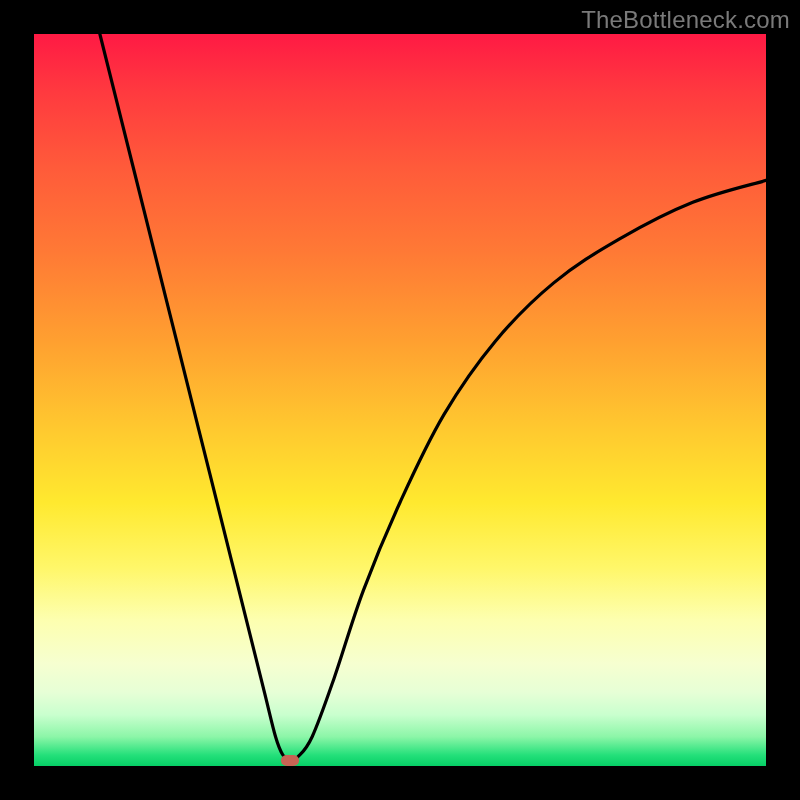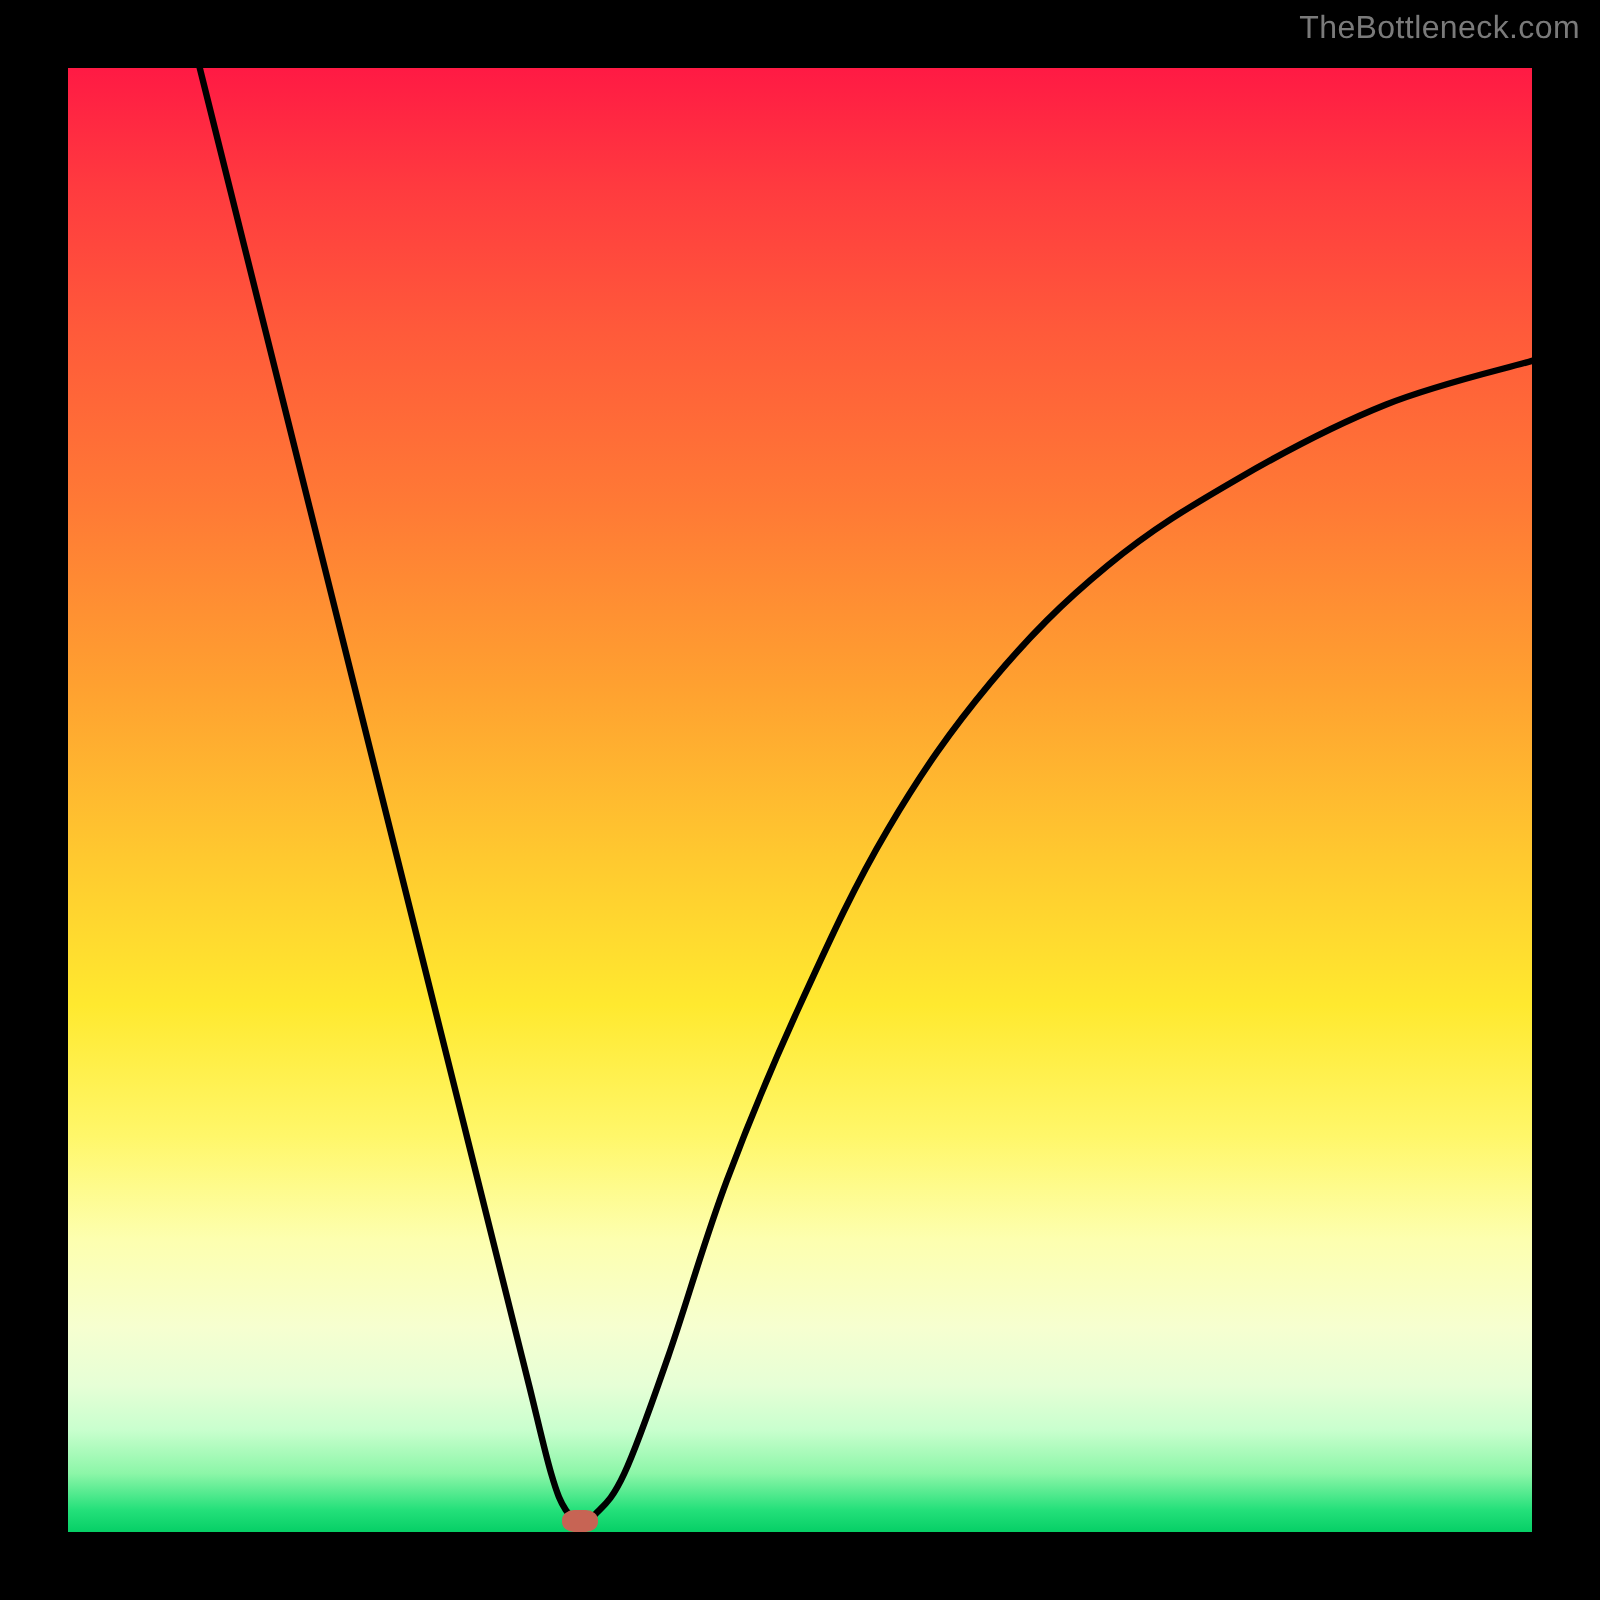--- a/index.html
+++ b/index.html
@@ -43,21 +43,21 @@
       #8cf6a8 96%,
       #24e07a 98.5%,
       #06cf66 100%
     );
   }
   .watermark {
     position: absolute;
     top: 6px;
     right: 10px;
     color: #7a7a7a;
-    font-size: 16px;
+    font-size: 24px;
     letter-spacing: 0.2px;
     user-select: none;
   }
   .curve-svg {
     position: absolute;
     top: 0;
     left: 0;
     width: 732px;
     height: 732px;
     display: block;

